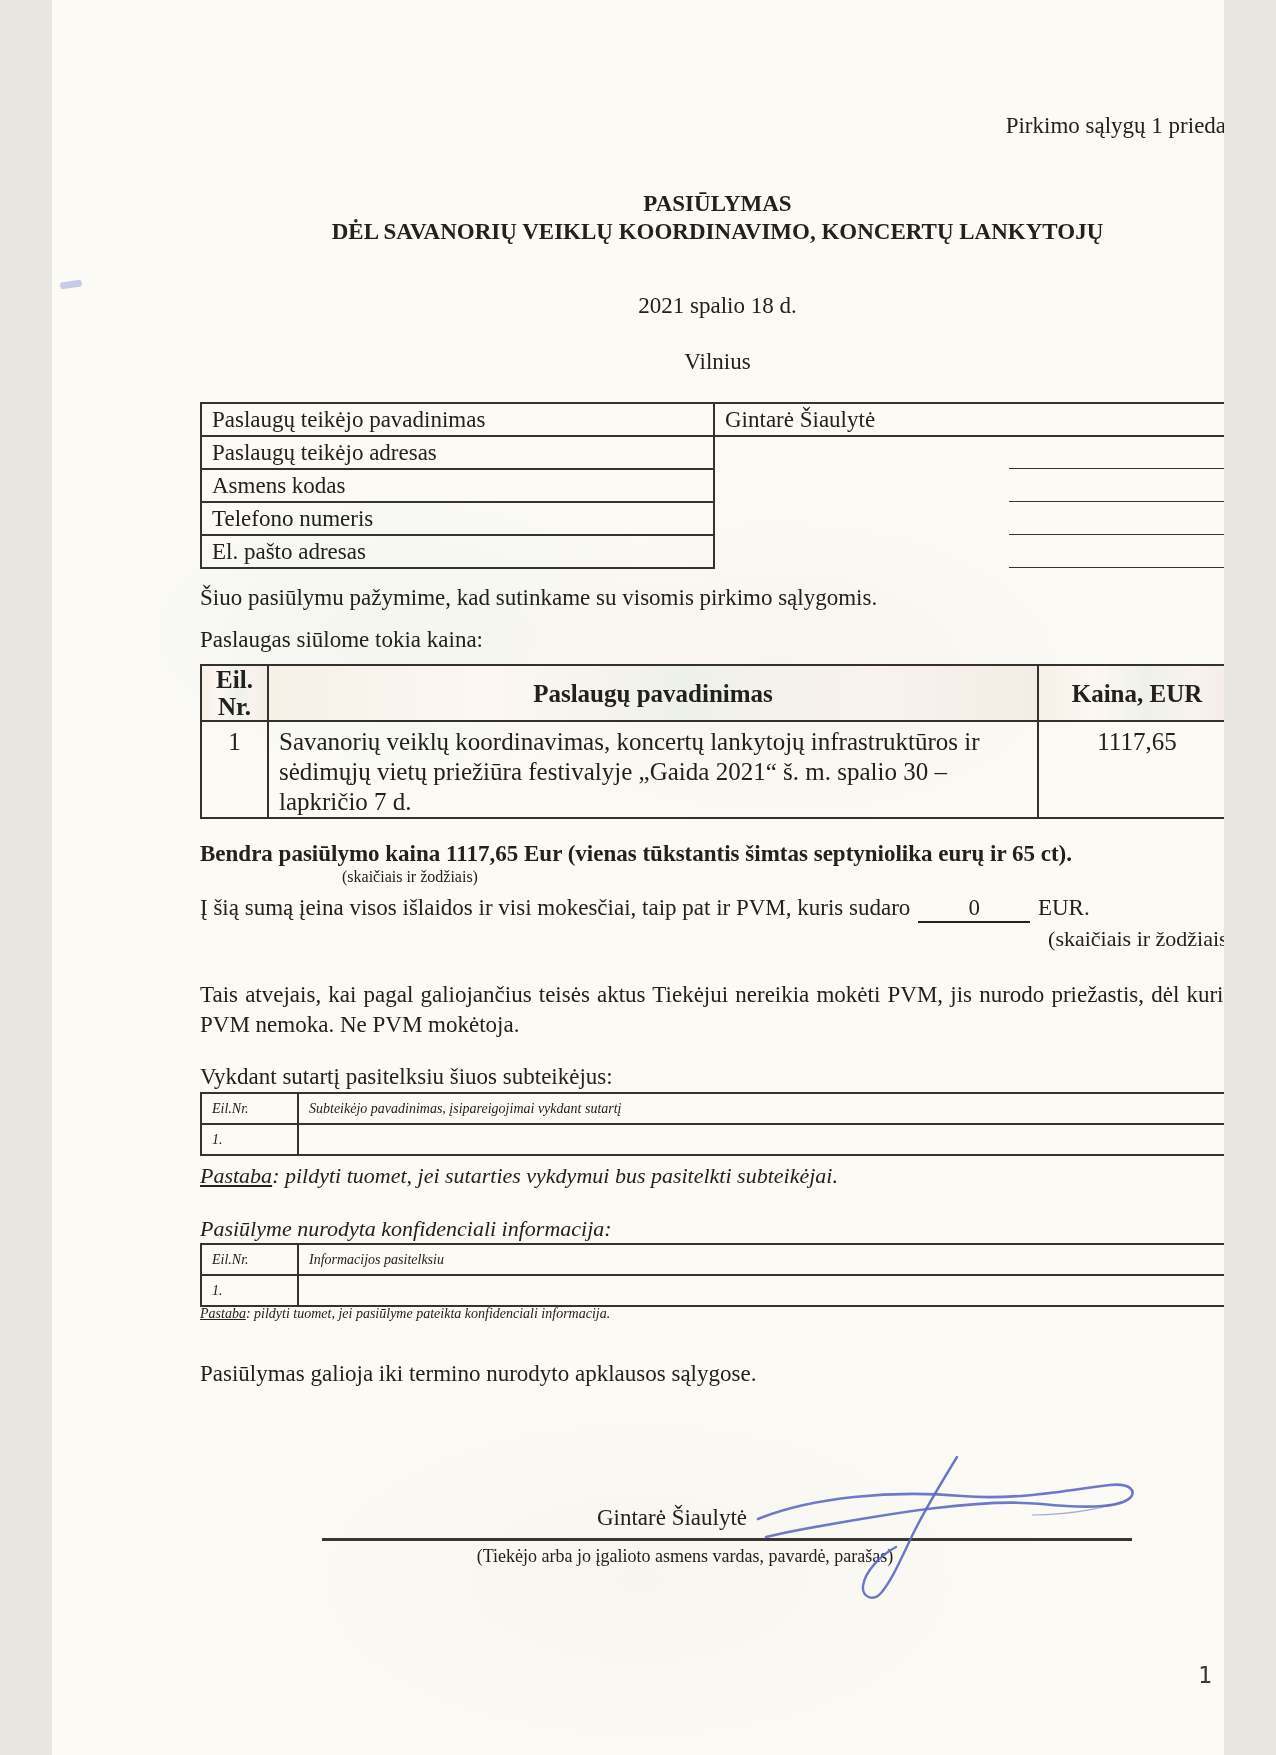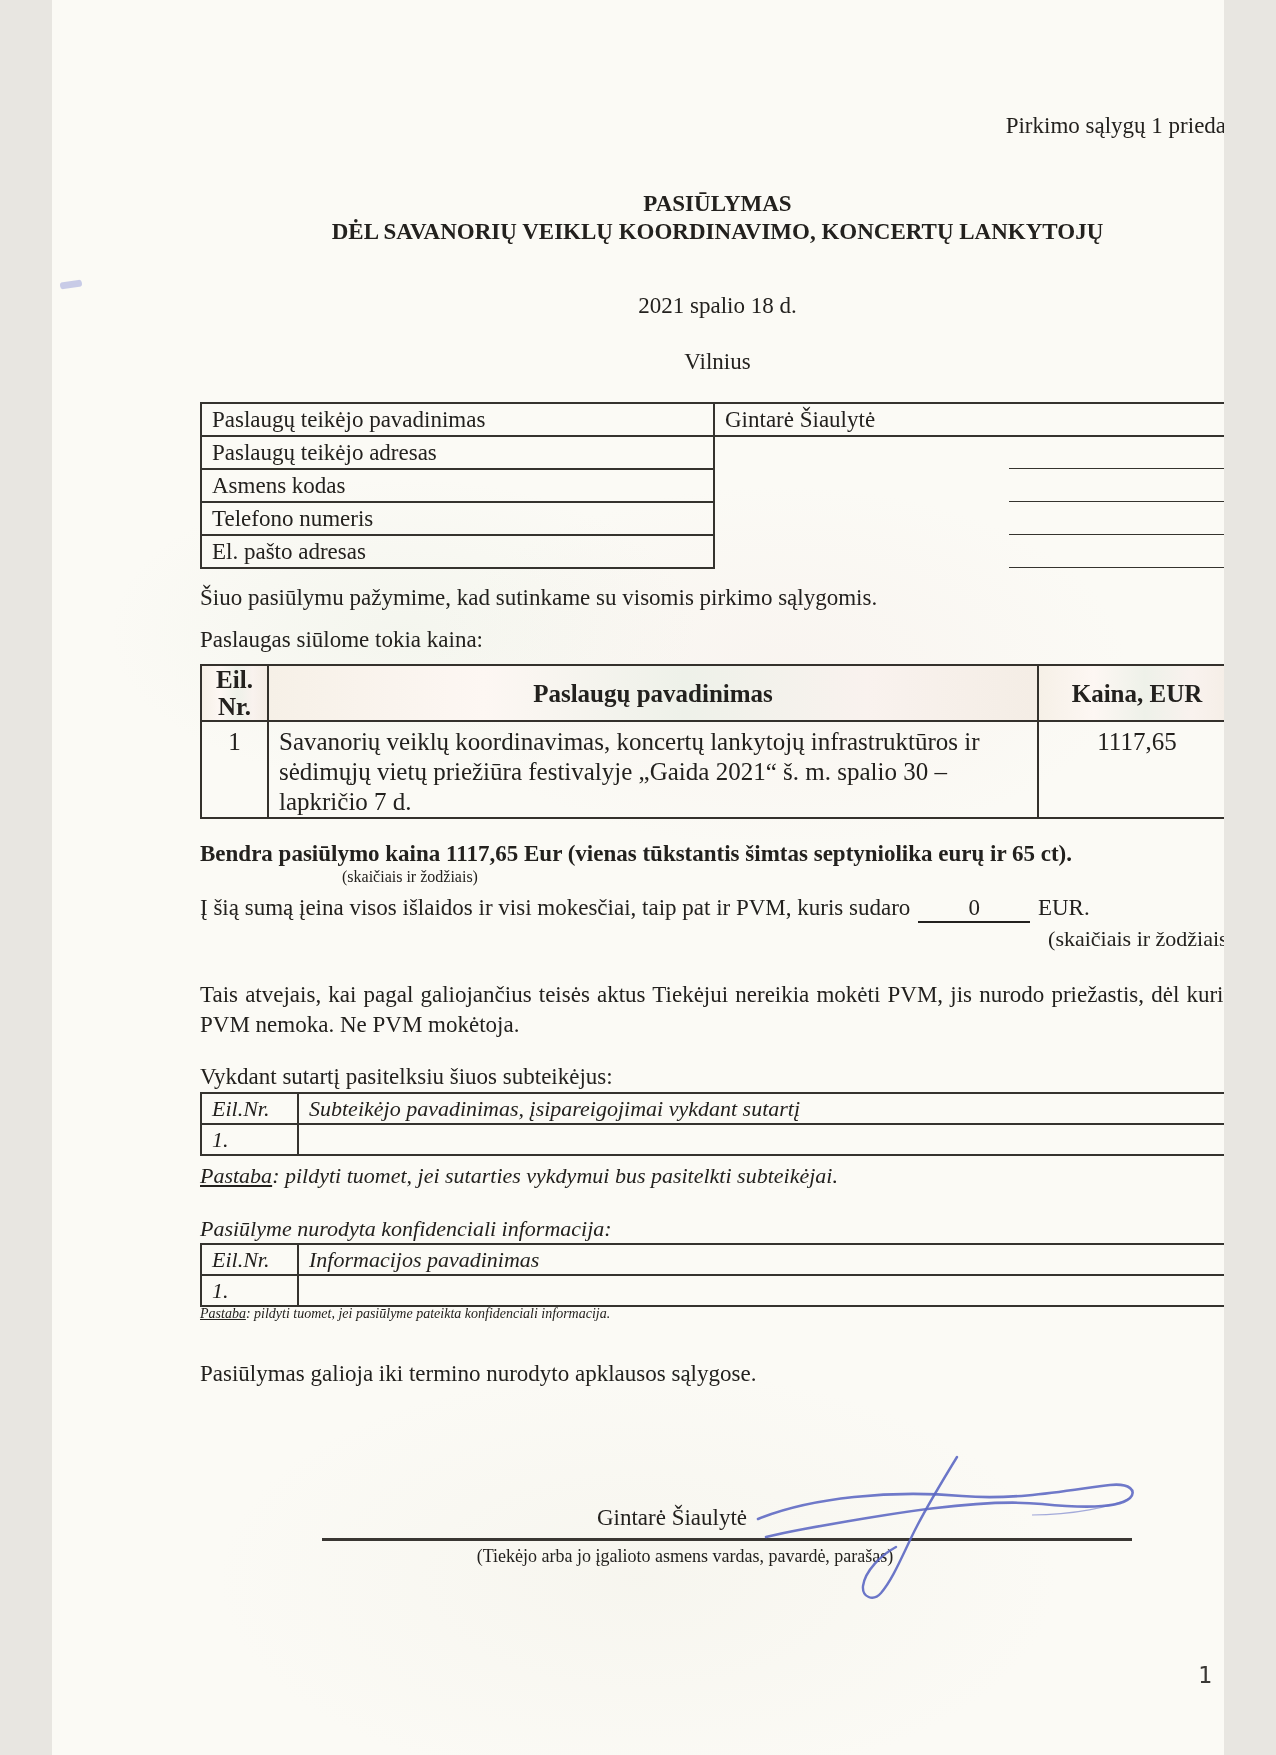--- a/index.html
+++ b/index.html
@@ -44,21 +44,21 @@
   .t2 td{border:2px solid #34312c;}
   .t2 .hdr td{
     font-weight:bold;text-align:center;height:53px;line-height:27px;
     background:linear-gradient(90deg,#f6f0e7,#fdf7f3 28%,#eef1e9 54%,#f9f2ee 78%,#f4ede5);
   }
   .t2 .hdr td.no{text-align:center;}
   .t2 .data td{vertical-align:top;padding-top:5px;height:85px;line-height:30px;}
   .t2 .data td.no, .t2 .data td.price{text-align:center;}
 
   
-  .t3{width:1035px;font-size:22px;font-style:italic;}
+  .t3{width:1035px;font-size:14px;font-style:italic;}
   .t3 td{border:2px solid #35332e;height:29px;}
 
   .small-cap{font-size:16px;line-height:18px;}
   .underline{text-decoration:underline;}
   .ital{font-style:italic;}
 
   .fill-line{
     display:inline-block;width:112px;margin:0 2px;
     border-bottom:2px solid #23211e;text-align:center;line-height:26px;
   }
@@ -179,21 +179,21 @@
 
   <div class="abs content ital" style="top:1216px;font-size:22px;">Pasiūlyme nurodyta konfidenciali informacija:</div>
   <table class="abs content t3" style="top:1243px;">
     <colgroup>
         <col style="width:97px">
         <col style="width:938px">
       </colgroup>
     <tbody>
         <tr>
       <td>Eil.Nr.</td>
-      <td>Informacijos pavadinimas</td>
+      <td>Informacijos pasitelksiu</td>
     </tr>
     <tr>
       <td>1.</td>
       <td></td>
     </tr>
   </tbody>
     </table>
   <div class="abs content ital" style="top:1306px;font-size:14px;">
     <span class="underline">Pastaba</span><span>: pildyti tuomet, jei pasiūlyme pateikta konfidenciali informacija.</span>
   </div>

